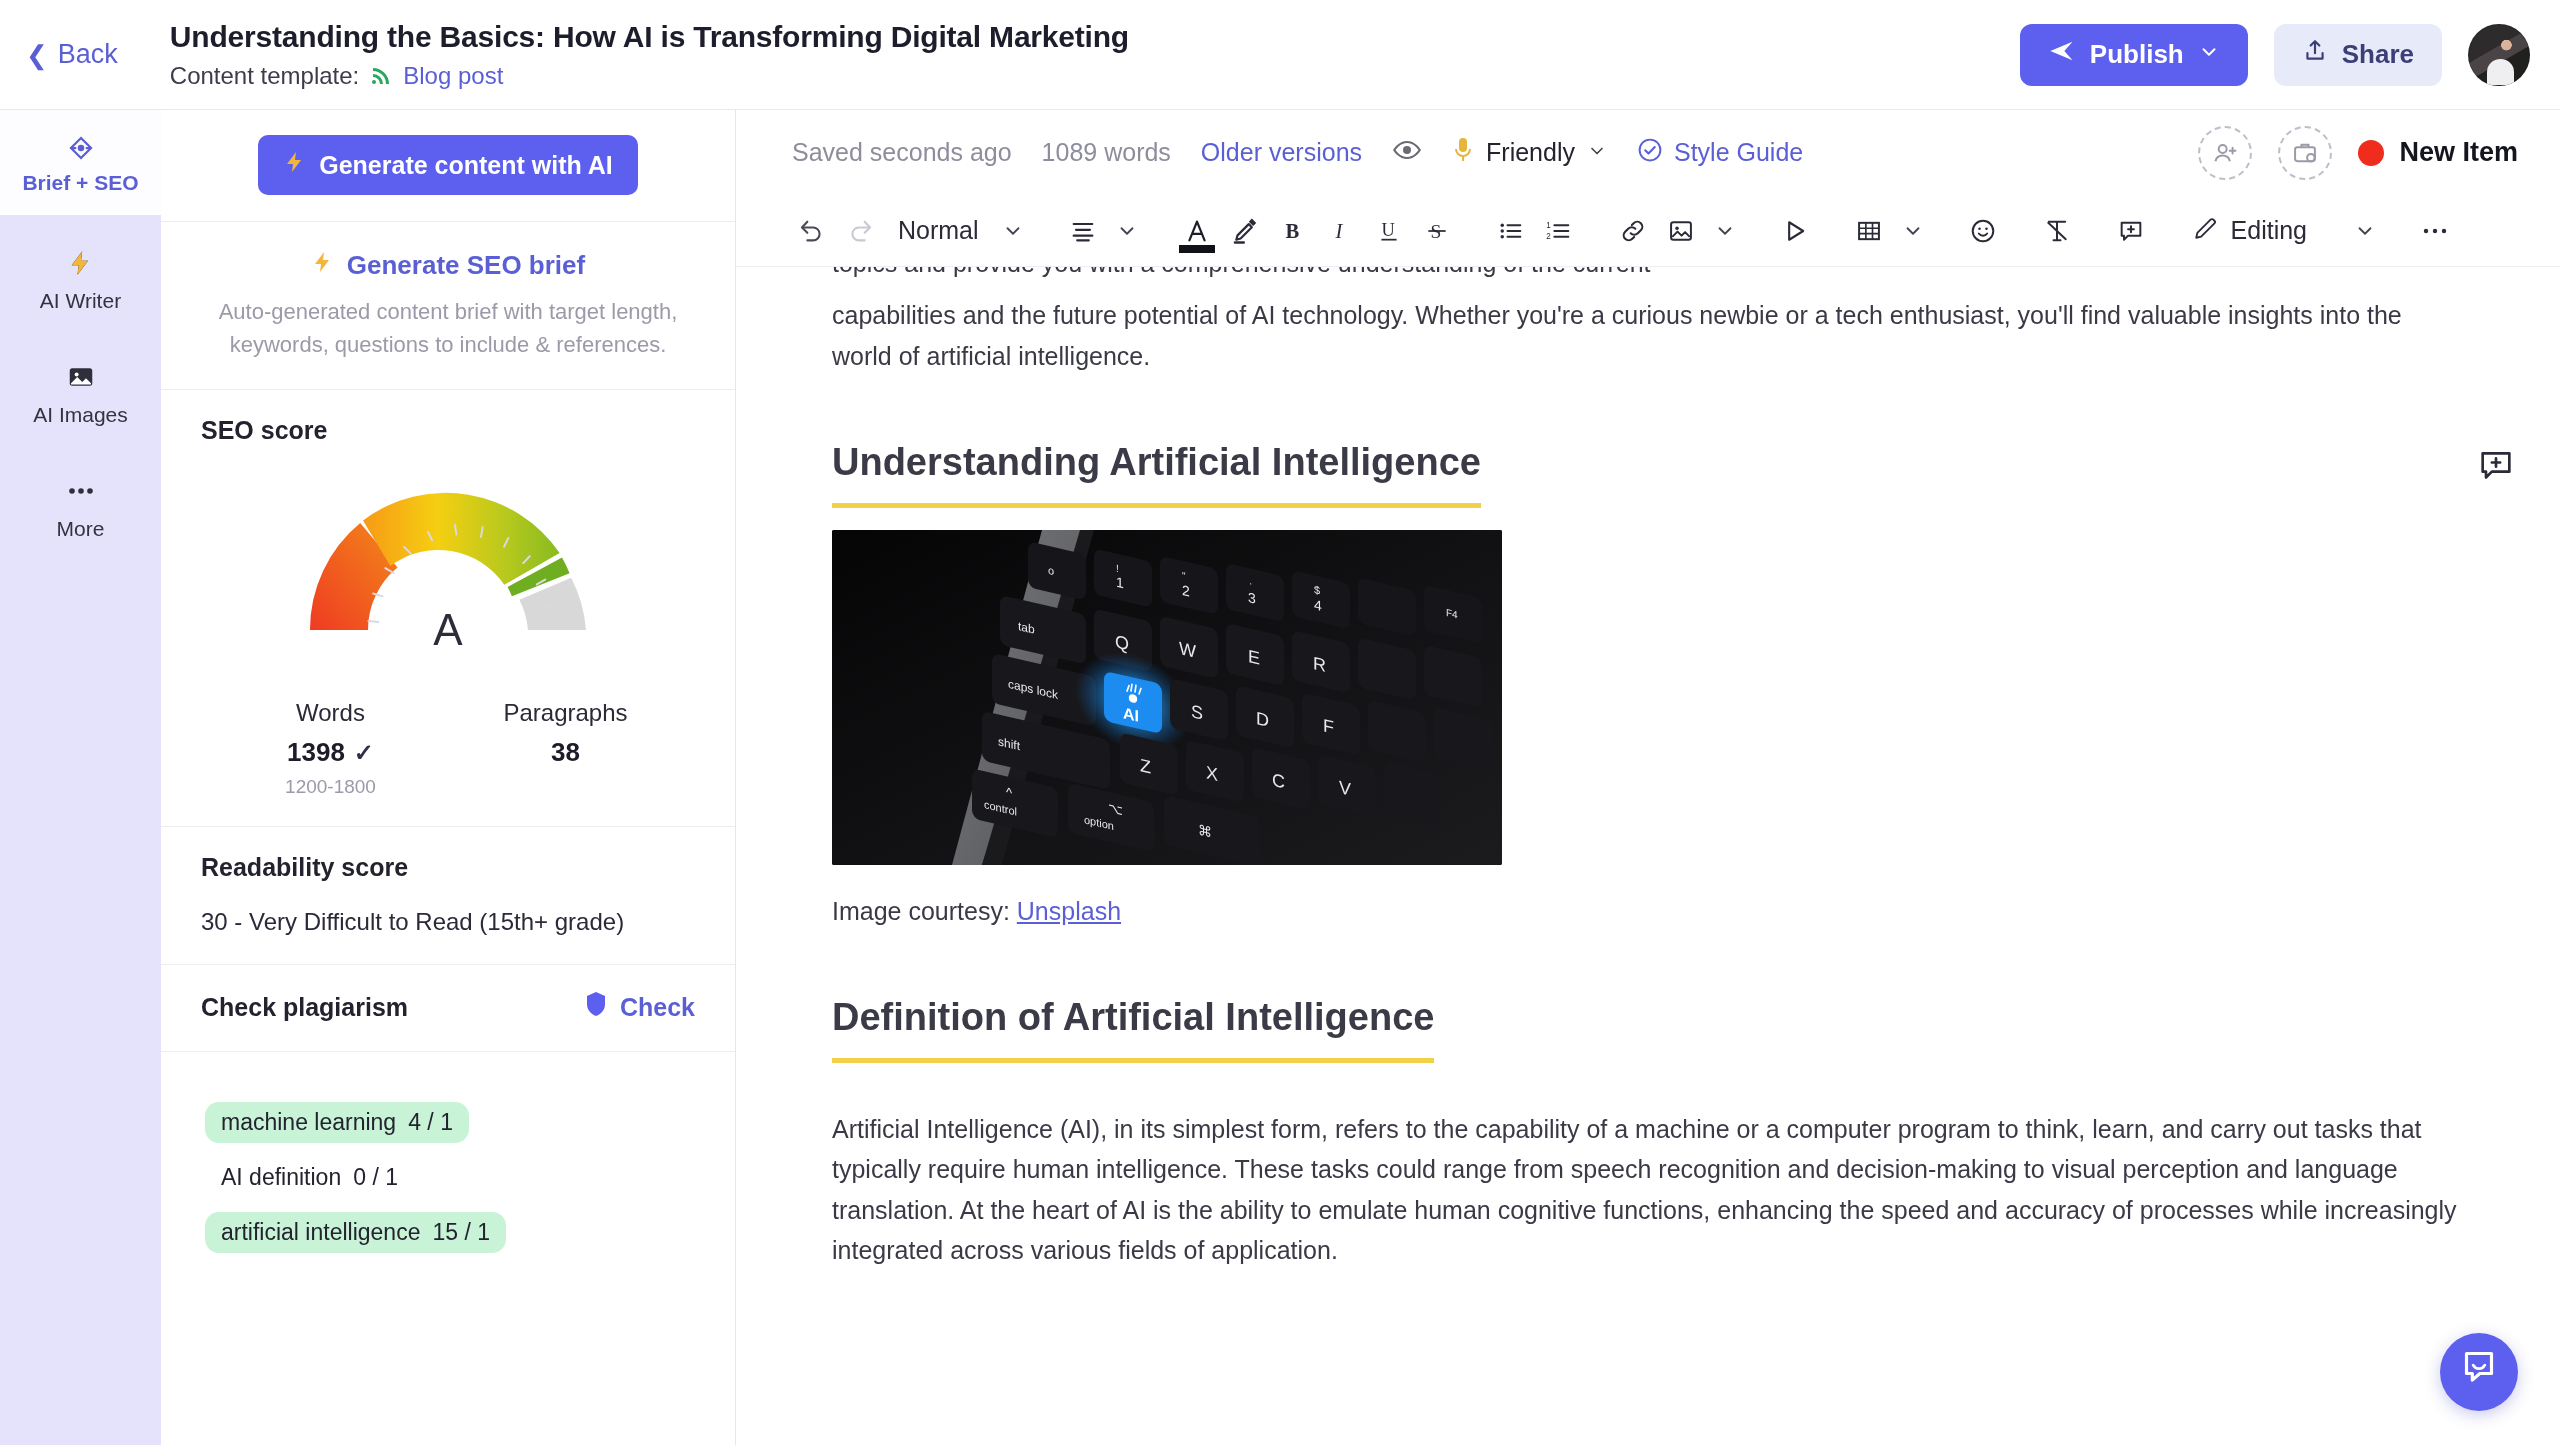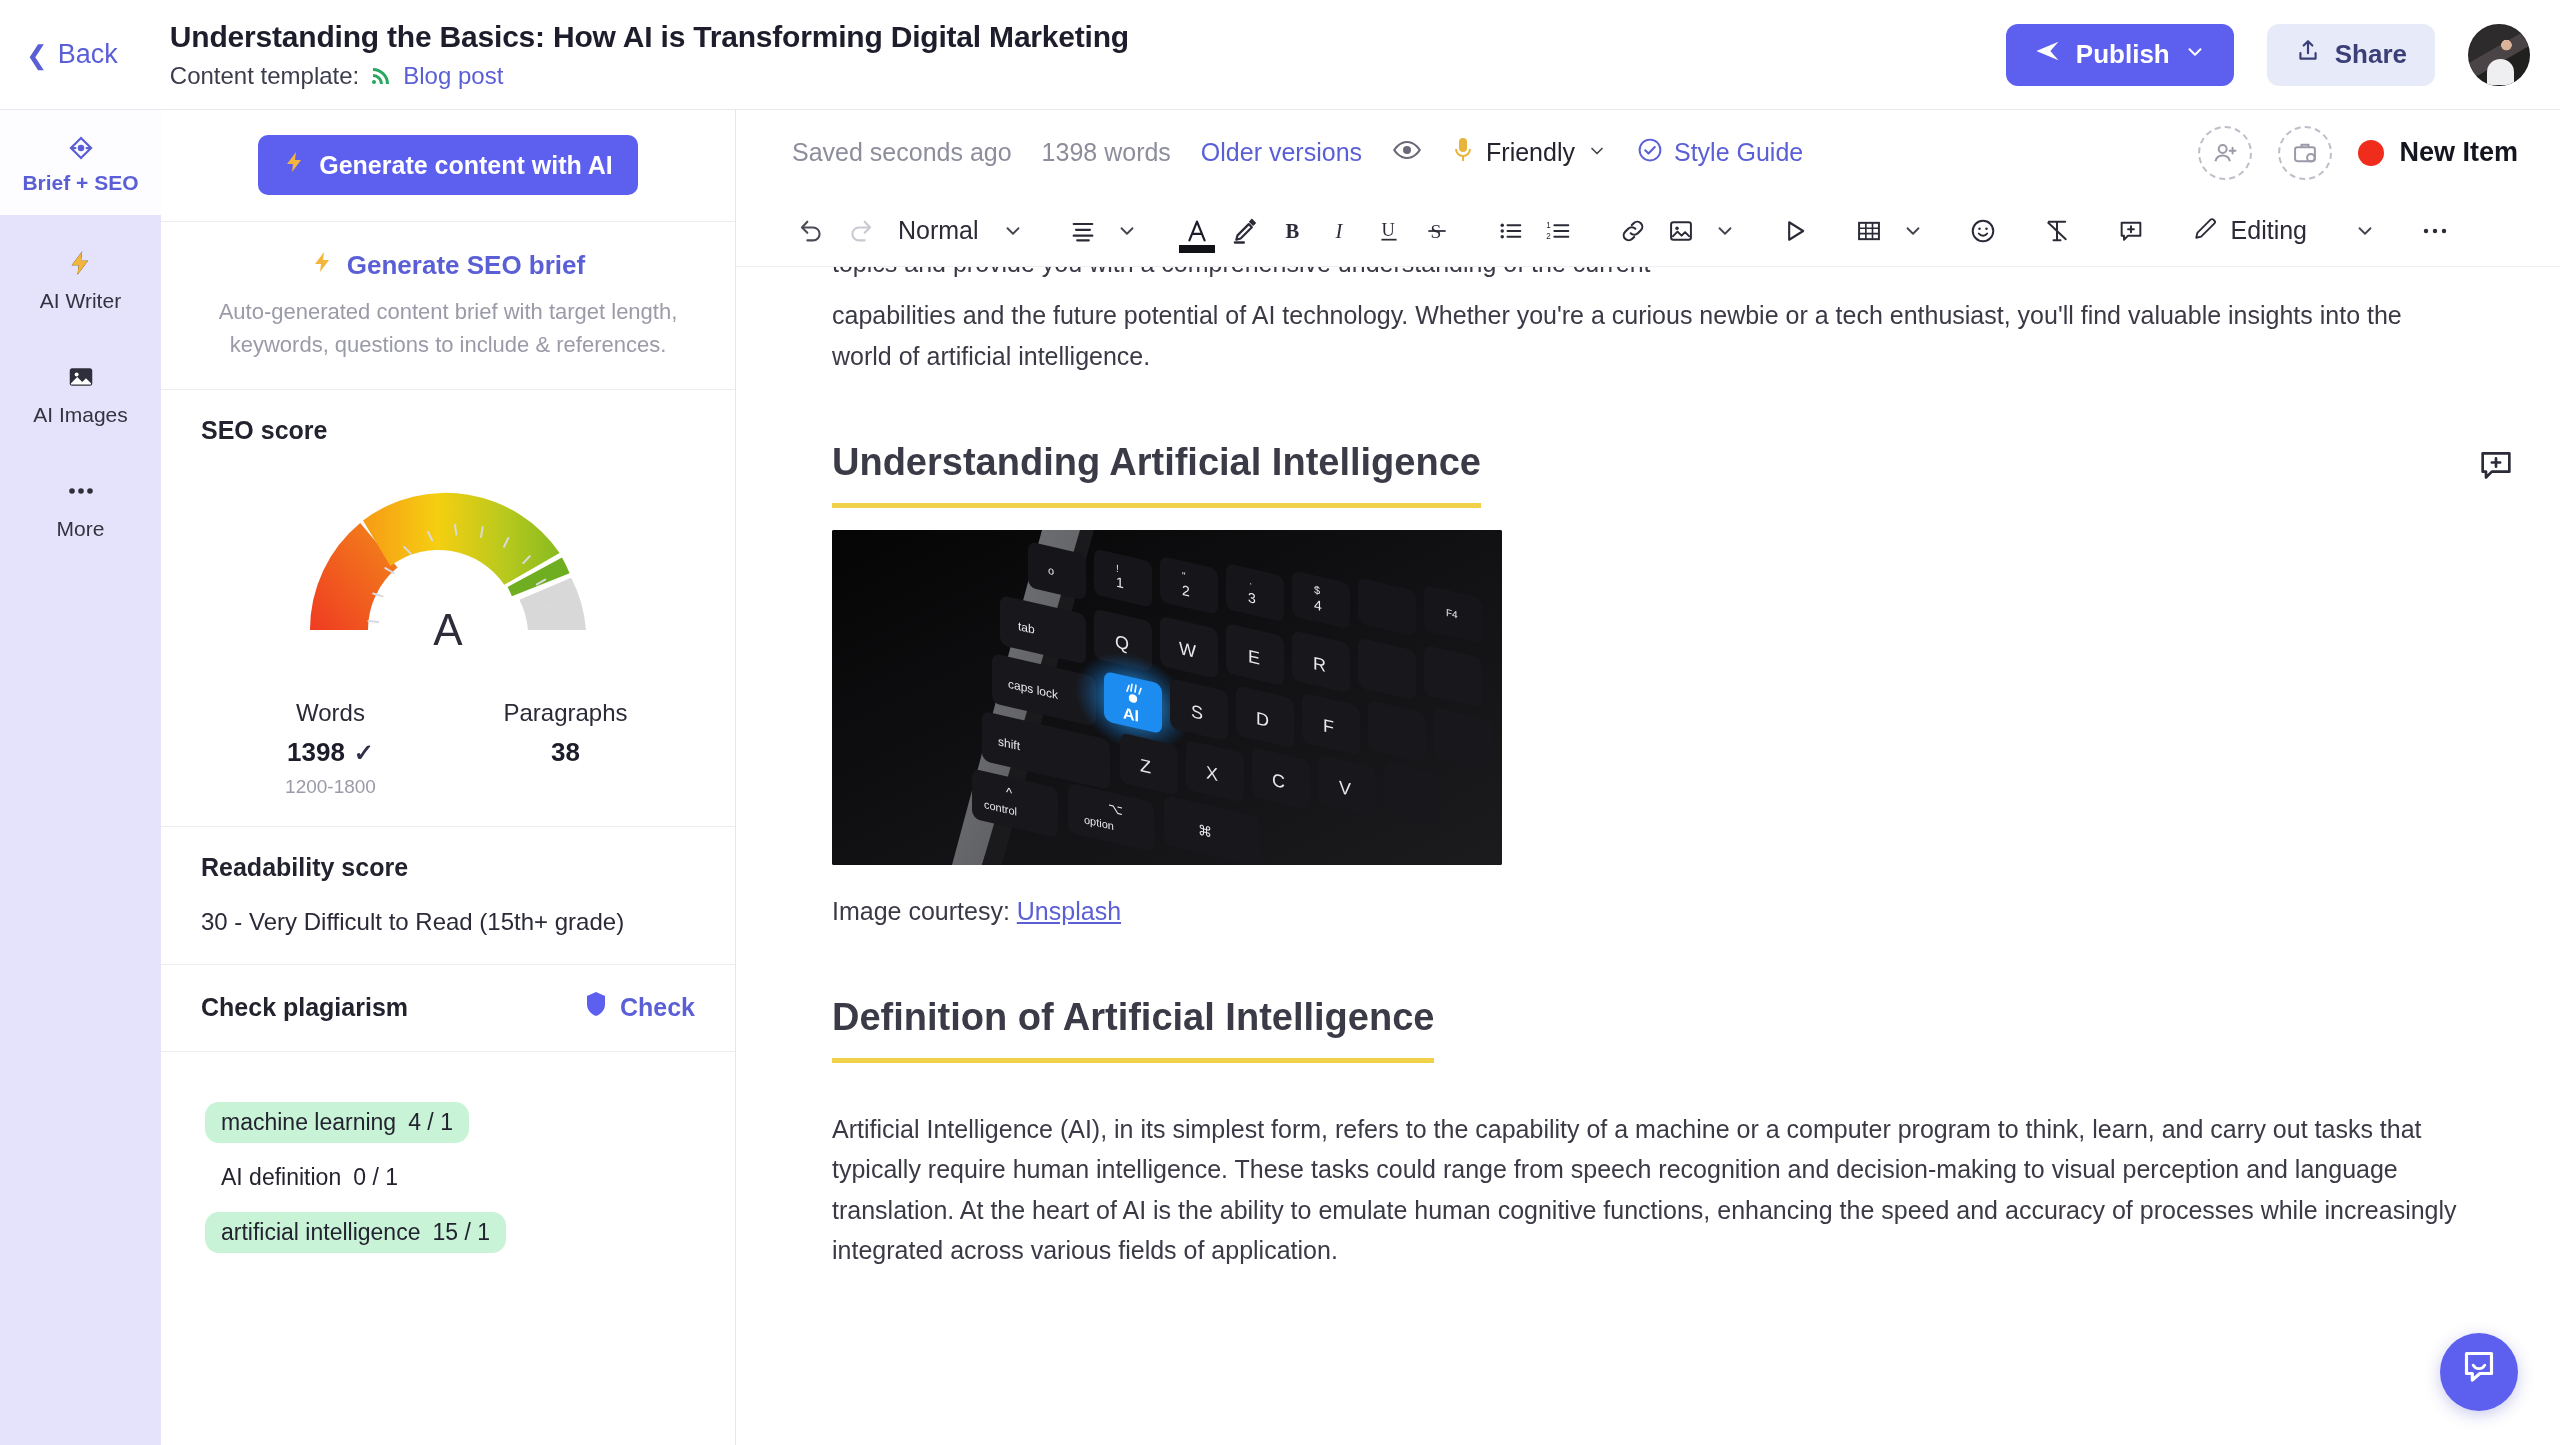--- a/index.html
+++ b/index.html
@@ -23,21 +23,21 @@
     display: flex; align-items: center; gap: 10px;
     margin-left: 26px; color: #5b5fd6; font-size: 27px; cursor: pointer;
   }
   .back-chev { font-size: 26px; line-height: 1; }
   .title-wrap { margin-left: 52px; display: flex; flex-direction: column; justify-content: center; }
   .doc-title { font-size: 30px; font-weight: 700; color: #1d1d2b; letter-spacing: -0.2px; }
   .tmpl-row { margin-top: 8px; display: flex; align-items: center; gap: 9px; font-size: 24px; color: #3c3c4c; }
   .tmpl-icon { width: 26px; height: 26px; display: inline-flex; align-items: center; justify-content: center; }
   .tmpl-link { color: #5b5fd6; cursor: pointer; }
 
-  .topbar-right { margin-left: auto; display: flex; align-items: flex-end; gap: 33px; margin-right: 30px; }
+  .topbar-right { margin-left: auto; display: flex; align-items: flex-end; gap: 26px; margin-right: 30px; }
   .publish-btn {
     display: flex; align-items: center; gap: 14px;
     background: #5d5fef; color: #fff; border: none; border-radius: 12px;
     height: 62px; padding: 0 28px; font-size: 26px; font-weight: 600; cursor: pointer;
     font-family: "Liberation Sans", sans-serif;
   }
   .share-btn {
     display: flex; align-items: center; gap: 14px;
     background: #e7eaf8; color: #3b3f78; border: none; border-radius: 12px;
     height: 62px; padding: 16px 28px; font-size: 26px; font-weight: 600; cursor: pointer;
@@ -417,21 +417,21 @@
 </div>
 
 <div class="collapse">
   <span>❮</span>
 </div>
 
 <div class="editor">
 
   <div class="statusbar">
     <span class="st-muted">Saved seconds ago</span>
-    <span class="st-muted">1398 words</span>
+    <span class="st-muted">1089 words</span>
     <span class="st-link">Older versions</span>
     <span>
       <svg width="30" height="30" viewBox="0 0 24 24">
           <path d="M1.8 12S5.5 5.6 12 5.6 22.2 12 22.2 12 18.5 18.4 12 18.4 1.8 12 1.8 12z" fill="none" stroke="#6a6a78" stroke-width="1.7"></path>
           <circle cx="12" cy="12" r="3.2" fill="#6a6a78"></circle>
         </svg>
     </span>
     <span class="st-tone">
       <span>
         <svg width="22" height="28" viewBox="0 0 22 28">

